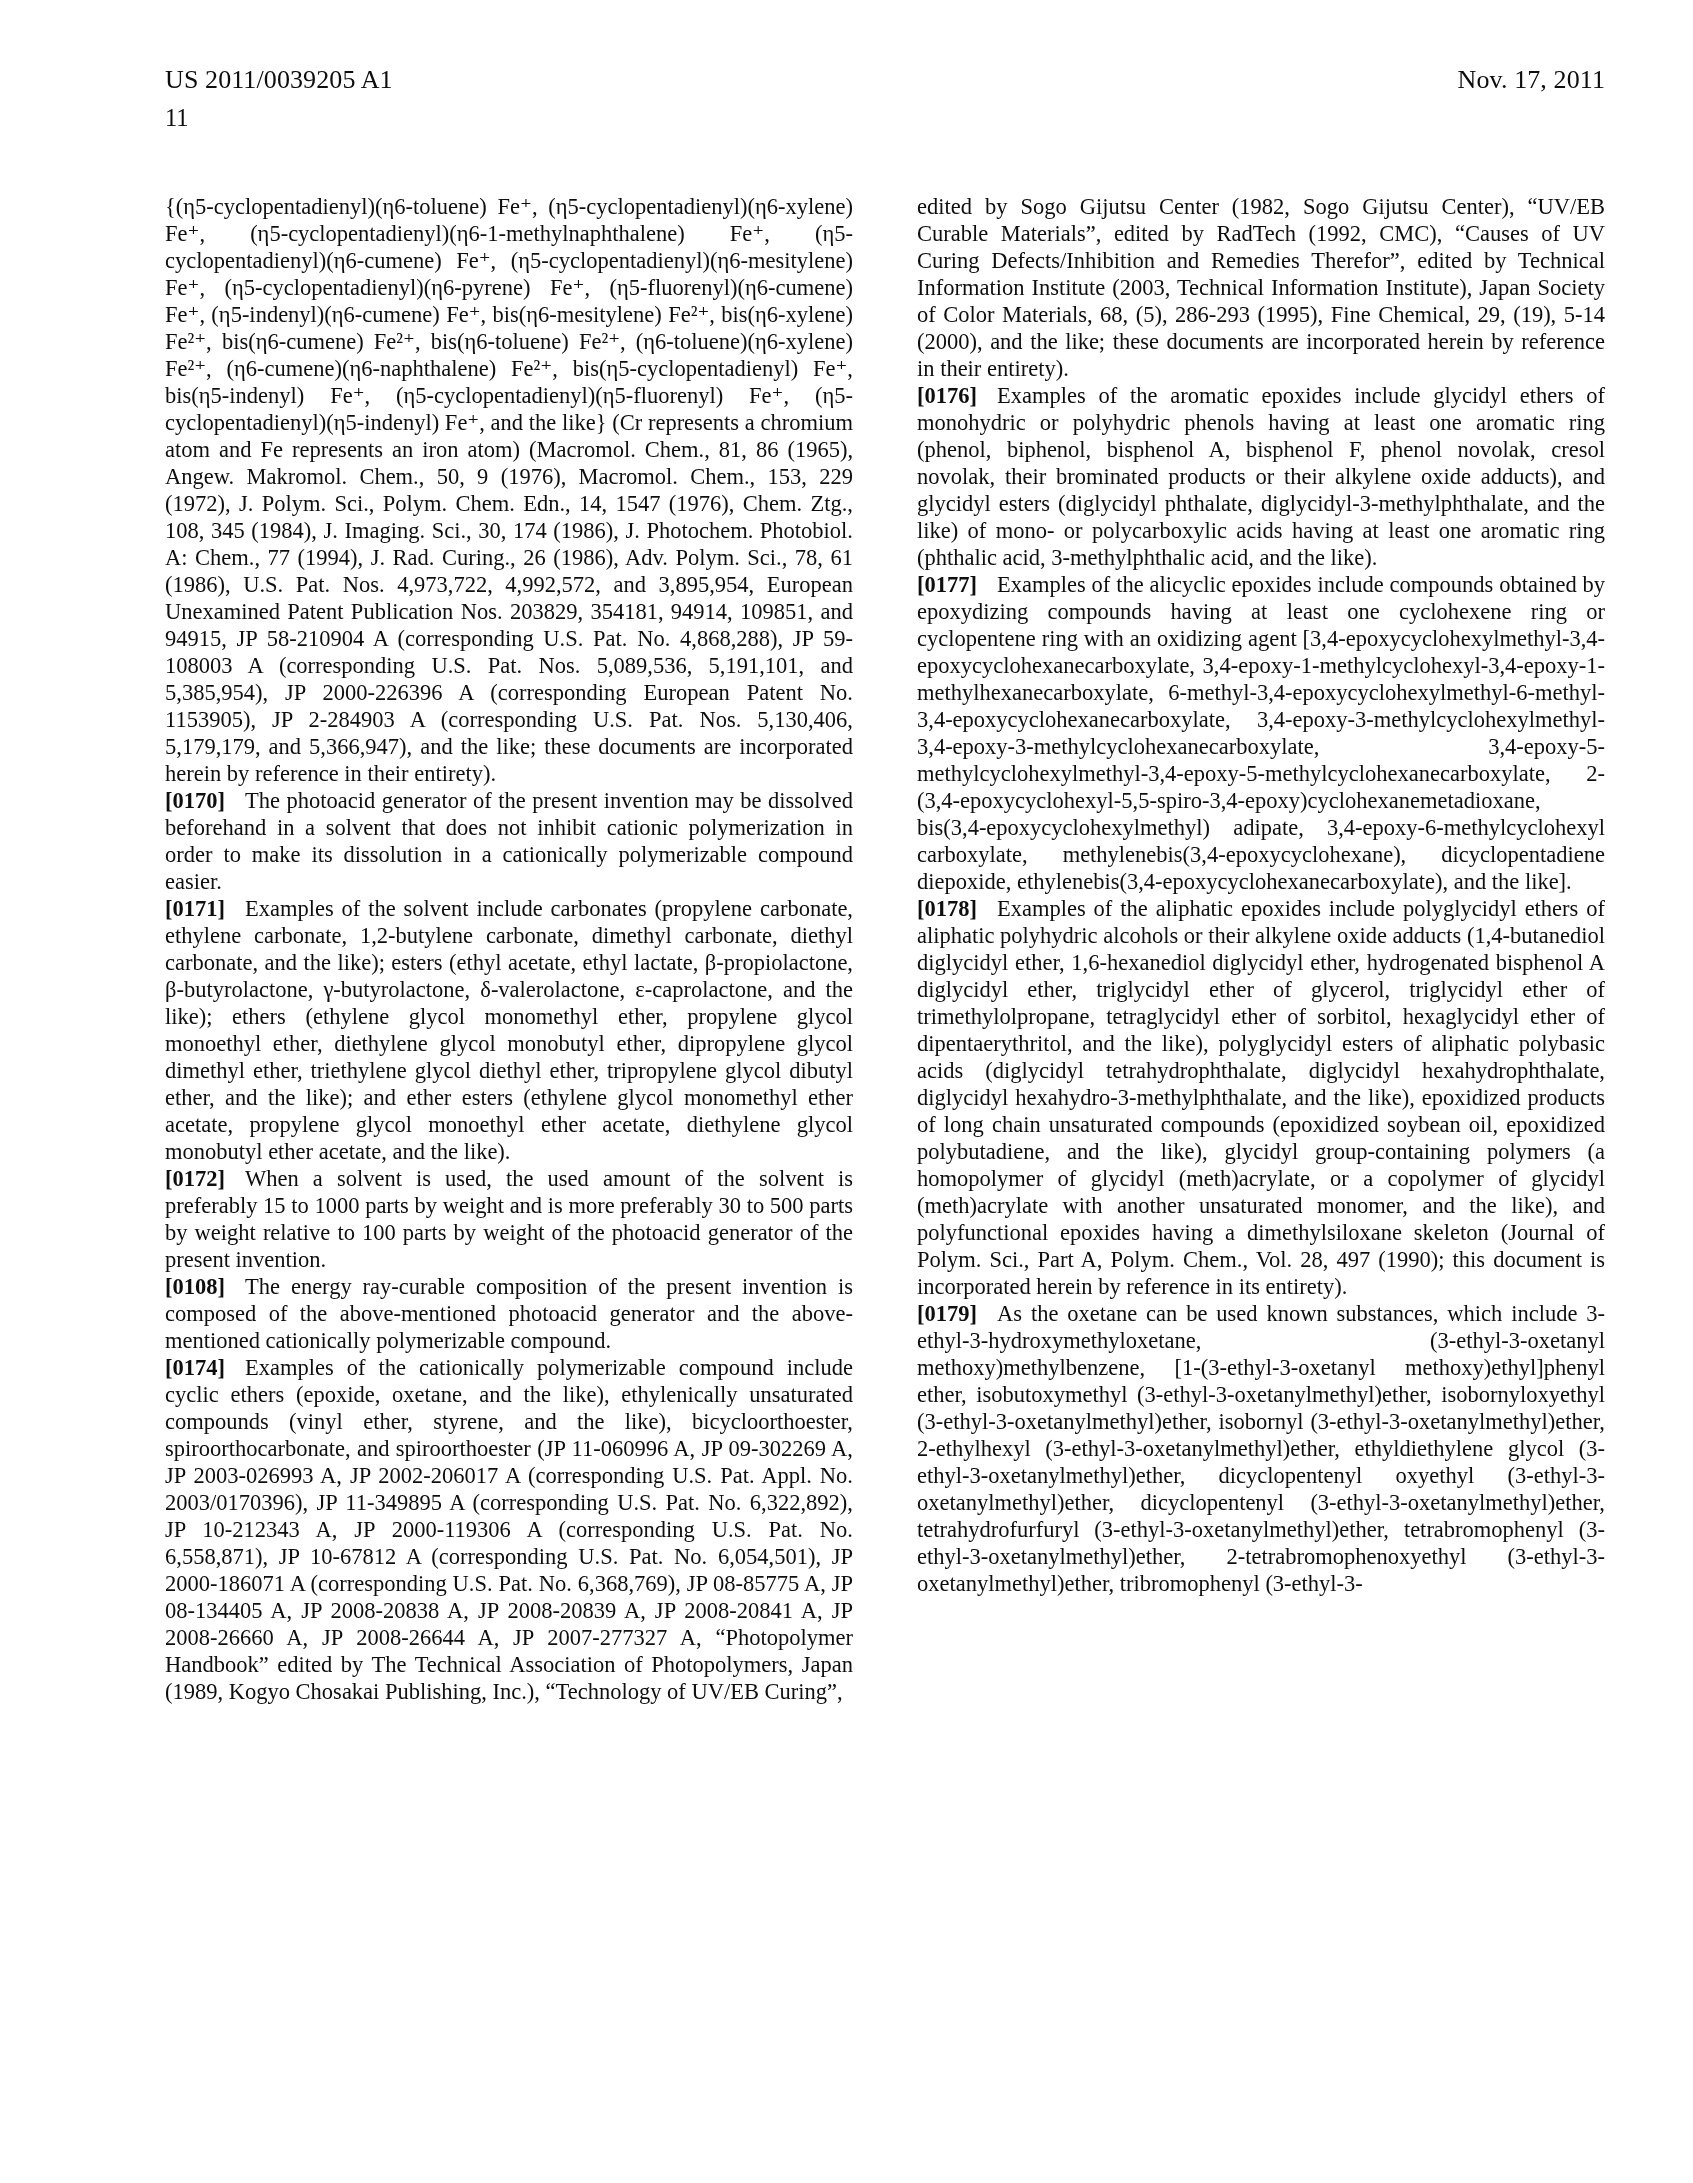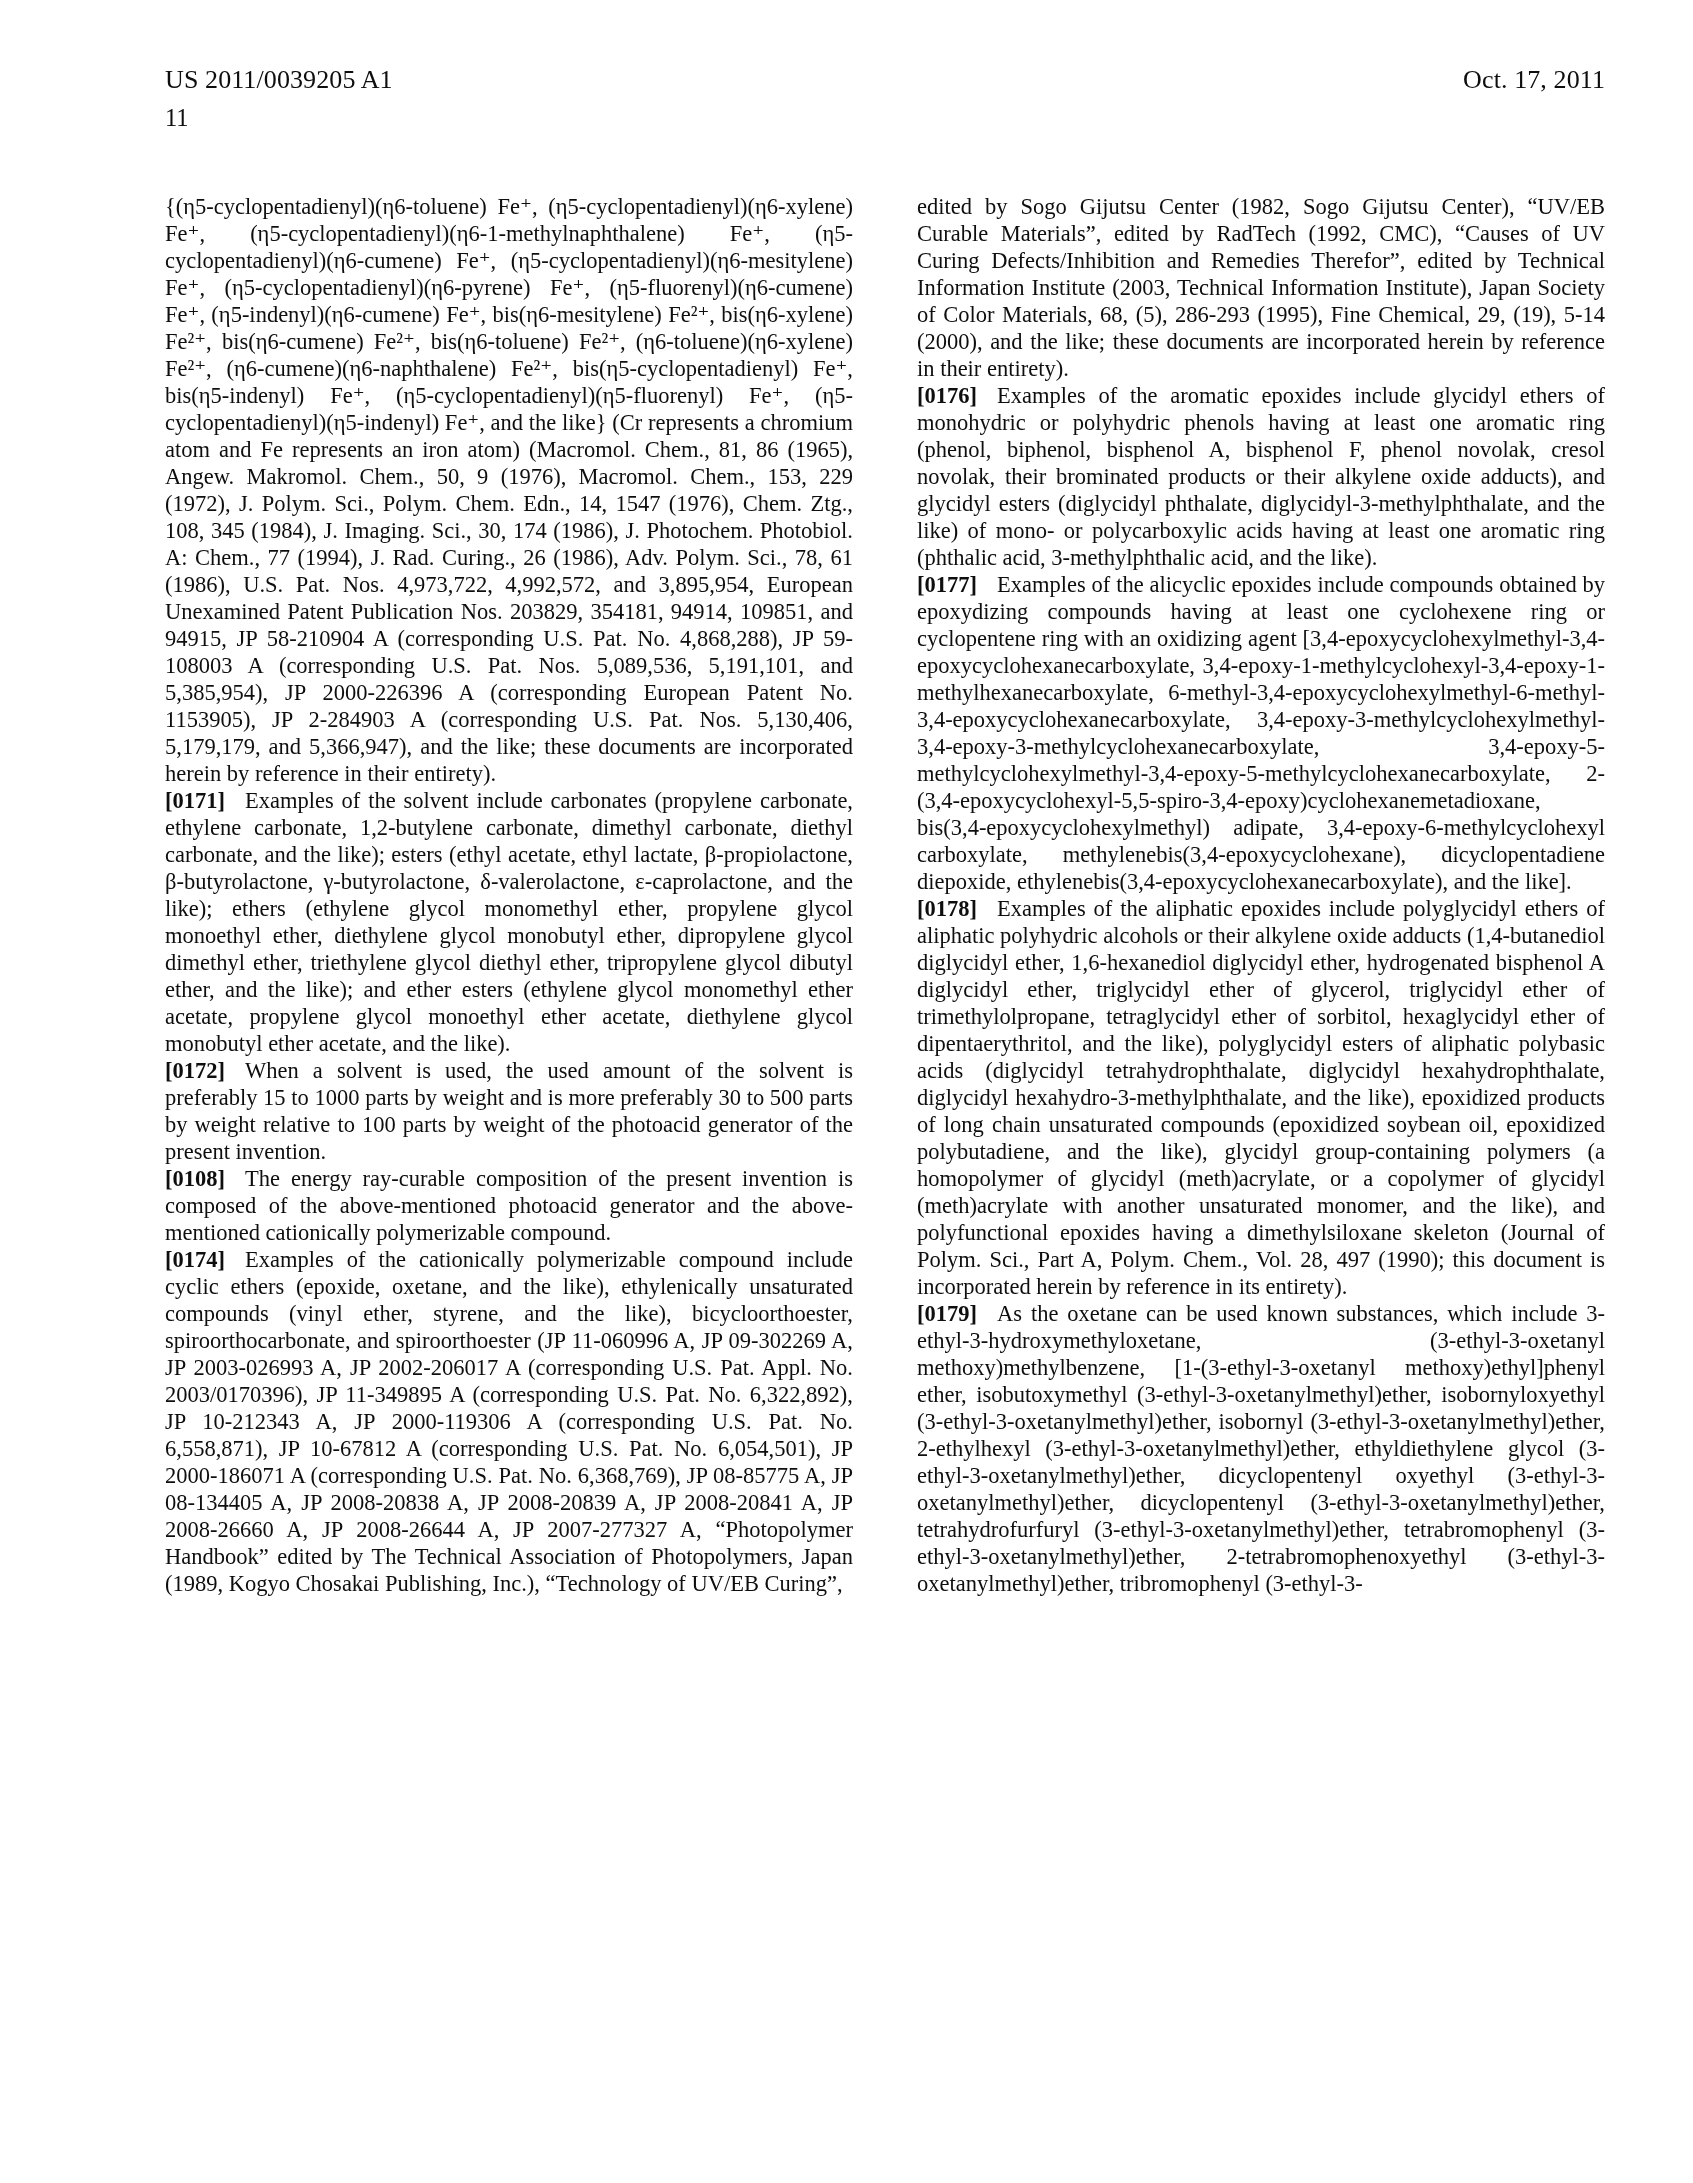--- a/index.html
+++ b/index.html
@@ -54,28 +54,29 @@
     font-weight: 700;
     margin-right: 20px;
   }
 </style>
 </head>
 <body>
 
 <div class="page">
   <header class="page-header">
     <div>US 2011/0039205 A1</div>
-    <div>Oct. 17, 2011</div>
+    <div>Nov. 17, 2011</div>
   </header>
 
   <div class="page-number">11</div>
 
   <main class="columns">
     <div class="column" id="col-left">
         <p class="para">{(η5-cyclopentadienyl)(η6-toluene) Fe⁺, (η5-cyclopentadienyl)(η6-xylene) Fe⁺, (η5-cyclopentadienyl)(η6-1-methylnaphthalene) Fe⁺, (η5-cyclopentadienyl)(η6-cumene) Fe⁺, (η5-cyclopentadienyl)(η6-mesitylene) Fe⁺, (η5-cyclopentadienyl)(η6-pyrene) Fe⁺, (η5-fluorenyl)(η6-cumene) Fe⁺, (η5-indenyl)(η6-cumene) Fe⁺, bis(η6-mesitylene) Fe²⁺, bis(η6-xylene) Fe²⁺, bis(η6-cumene) Fe²⁺, bis(η6-toluene) Fe²⁺, (η6-toluene)(η6-xylene) Fe²⁺, (η6-cumene)(η6-naphthalene) Fe²⁺, bis(η5-cyclopentadienyl) Fe⁺, bis(η5-indenyl) Fe⁺, (η5-cyclopentadienyl)(η5-fluorenyl) Fe⁺, (η5-cyclopentadienyl)(η5-indenyl) Fe⁺, and the like} (Cr represents a chromium atom and Fe represents an iron atom) (Macromol. Chem., 81, 86 (1965), Angew. Makromol. Chem., 50, 9 (1976), Macromol. Chem., 153, 229 (1972), J. Polym. Sci., Polym. Chem. Edn., 14, 1547 (1976), Chem. Ztg., 108, 345 (1984), J. Imaging. Sci., 30, 174 (1986), J. Photochem. Photobiol. A: Chem., 77 (1994), J. Rad. Curing., 26 (1986), Adv. Polym. Sci., 78, 61 (1986), U.S. Pat. Nos. 4,973,722, 4,992,572, and 3,895,954, European Unexamined Patent Publication Nos. 203829, 354181, 94914, 109851, and 94915, JP 58-210904 A (corresponding U.S. Pat. No. 4,868,288), JP 59-108003 A (corresponding U.S. Pat. Nos. 5,089,536, 5,191,101, and 5,385,954), JP 2000-226396 A (corresponding European Patent No. 1153905), JP 2-284903 A (corresponding U.S. Pat. Nos. 5,130,406, 5,179,179, and 5,366,947), and the like; these documents are incorporated herein by reference in their entirety).</p>
+        <p class="para"><span class="ptag">[0170]</span>The photoacid generator of the present invention may be dissolved beforehand in a solvent that does not inhibit cationic polymerization in order to make its dissolution in a cationically polymerizable compound easier.</p>
         <p class="para"><span class="ptag">[0171]</span>Examples of the solvent include carbonates (propylene carbonate, ethylene carbonate, 1,2-butylene carbonate, dimethyl carbonate, diethyl carbonate, and the like); esters (ethyl acetate, ethyl lactate, β-propiolactone, β-butyrolactone, γ-butyrolactone, δ-valerolactone, ε-caprolactone, and the like); ethers (ethylene glycol monomethyl ether, propylene glycol monoethyl ether, diethylene glycol monobutyl ether, dipropylene glycol dimethyl ether, triethylene glycol diethyl ether, tripropylene glycol dibutyl ether, and the like); and ether esters (ethylene glycol monomethyl ether acetate, propylene glycol monoethyl ether acetate, diethylene glycol monobutyl ether acetate, and the like).</p>
         <p class="para"><span class="ptag">[0172]</span>When a solvent is used, the used amount of the solvent is preferably 15 to 1000 parts by weight and is more preferably 30 to 500 parts by weight relative to 100 parts by weight of the photoacid generator of the present invention.</p>
         <p class="para"><span class="ptag">[0108]</span>The energy ray-curable composition of the present invention is composed of the above-mentioned photoacid generator and the above-mentioned cationically polymerizable compound.</p>
         <p class="para"><span class="ptag">[0174]</span>Examples of the cationically polymerizable compound include cyclic ethers (epoxide, oxetane, and the like), ethylenically unsaturated compounds (vinyl ether, styrene, and the like), bicycloorthoester, spiroorthocarbonate, and spiroorthoester (JP 11-060996 A, JP 09-302269 A, JP 2003-026993 A, JP 2002-206017 A (corresponding U.S. Pat. Appl. No. 2003/0170396), JP 11-349895 A (corresponding U.S. Pat. No. 6,322,892), JP 10-212343 A, JP 2000-119306 A (corresponding U.S. Pat. No. 6,558,871), JP 10-67812 A (corresponding U.S. Pat. No. 6,054,501), JP 2000-186071 A (corresponding U.S. Pat. No. 6,368,769), JP 08-85775 A, JP 08-134405 A, JP 2008-20838 A, JP 2008-20839 A, JP 2008-20841 A, JP 2008-26660 A, JP 2008-26644 A, JP 2007-277327 A, “Photopolymer Handbook” edited by The Technical Association of Photopolymers, Japan (1989, Kogyo Chosakai Publishing, Inc.), “Technology of UV/EB Curing”,</p>
       </div>
     <div class="column" id="col-right">
         <p class="para">edited by Sogo Gijutsu Center (1982, Sogo Gijutsu Center), “UV/EB Curable Materials”, edited by RadTech (1992, CMC), “Causes of UV Curing Defects/Inhibition and Remedies Therefor”, edited by Technical Information Institute (2003, Technical Information Institute), Japan Society of Color Materials, 68, (5), 286-293 (1995), Fine Chemical, 29, (19), 5-14 (2000), and the like; these documents are incorporated herein by reference in their entirety).</p>
         <p class="para"><span class="ptag">[0176]</span>Examples of the aromatic epoxides include glycidyl ethers of monohydric or polyhydric phenols having at least one aromatic ring (phenol, biphenol, bisphenol A, bisphenol F, phenol novolak, cresol novolak, their brominated products or their alkylene oxide adducts), and glycidyl esters (diglycidyl phthalate, diglycidyl-3-methylphthalate, and the like) of mono- or polycarboxylic acids having at least one aromatic ring (phthalic acid, 3-methylphthalic acid, and the like).</p>
         <p class="para"><span class="ptag">[0177]</span>Examples of the alicyclic epoxides include compounds obtained by epoxydizing compounds having at least one cyclohexene ring or cyclopentene ring with an oxidizing agent [3,4-epoxycyclohexylmethyl-3,4-epoxycyclohexanecarboxylate, 3,4-epoxy-1-methylcyclohexyl-3,4-epoxy-1-methylhexanecarboxylate, 6-methyl-3,4-epoxycyclohexylmethyl-6-methyl-3,4-epoxycyclohexanecarboxylate, 3,4-epoxy-3-methylcyclohexylmethyl-3,4-epoxy-3-methylcyclohexanecarboxylate, 3,4-epoxy-5-methylcyclohexylmethyl-3,4-epoxy-5-methylcyclohexanecarboxylate, 2-(3,4-epoxycyclohexyl-5,5-spiro-3,4-epoxy)cyclohexanemetadioxane, bis(3,4-epoxycyclohexylmethyl) adipate, 3,4-epoxy-6-methylcyclohexyl carboxylate, methylenebis(3,4-epoxycyclohexane), dicyclopentadiene diepoxide, ethylenebis(3,4-epoxycyclohexanecarboxylate), and the like].</p>
         <p class="para"><span class="ptag">[0178]</span>Examples of the aliphatic epoxides include polyglycidyl ethers of aliphatic polyhydric alcohols or their alkylene oxide adducts (1,4-butanediol diglycidyl ether, 1,6-hexanediol diglycidyl ether, hydrogenated bisphenol A diglycidyl ether, triglycidyl ether of glycerol, triglycidyl ether of trimethylolpropane, tetraglycidyl ether of sorbitol, hexaglycidyl ether of dipentaerythritol, and the like), polyglycidyl esters of aliphatic polybasic acids (diglycidyl tetrahydrophthalate, diglycidyl hexahydrophthalate, diglycidyl hexahydro-3-methylphthalate, and the like), epoxidized products of long chain unsaturated compounds (epoxidized soybean oil, epoxidized polybutadiene, and the like), glycidyl group-containing polymers (a homopolymer of glycidyl (meth)acrylate, or a copolymer of glycidyl (meth)acrylate with another unsaturated monomer, and the like), and polyfunctional epoxides having a dimethylsiloxane skeleton (Journal of Polym. Sci., Part A, Polym. Chem., Vol. 28, 497 (1990); this document is incorporated herein by reference in its entirety).</p>

